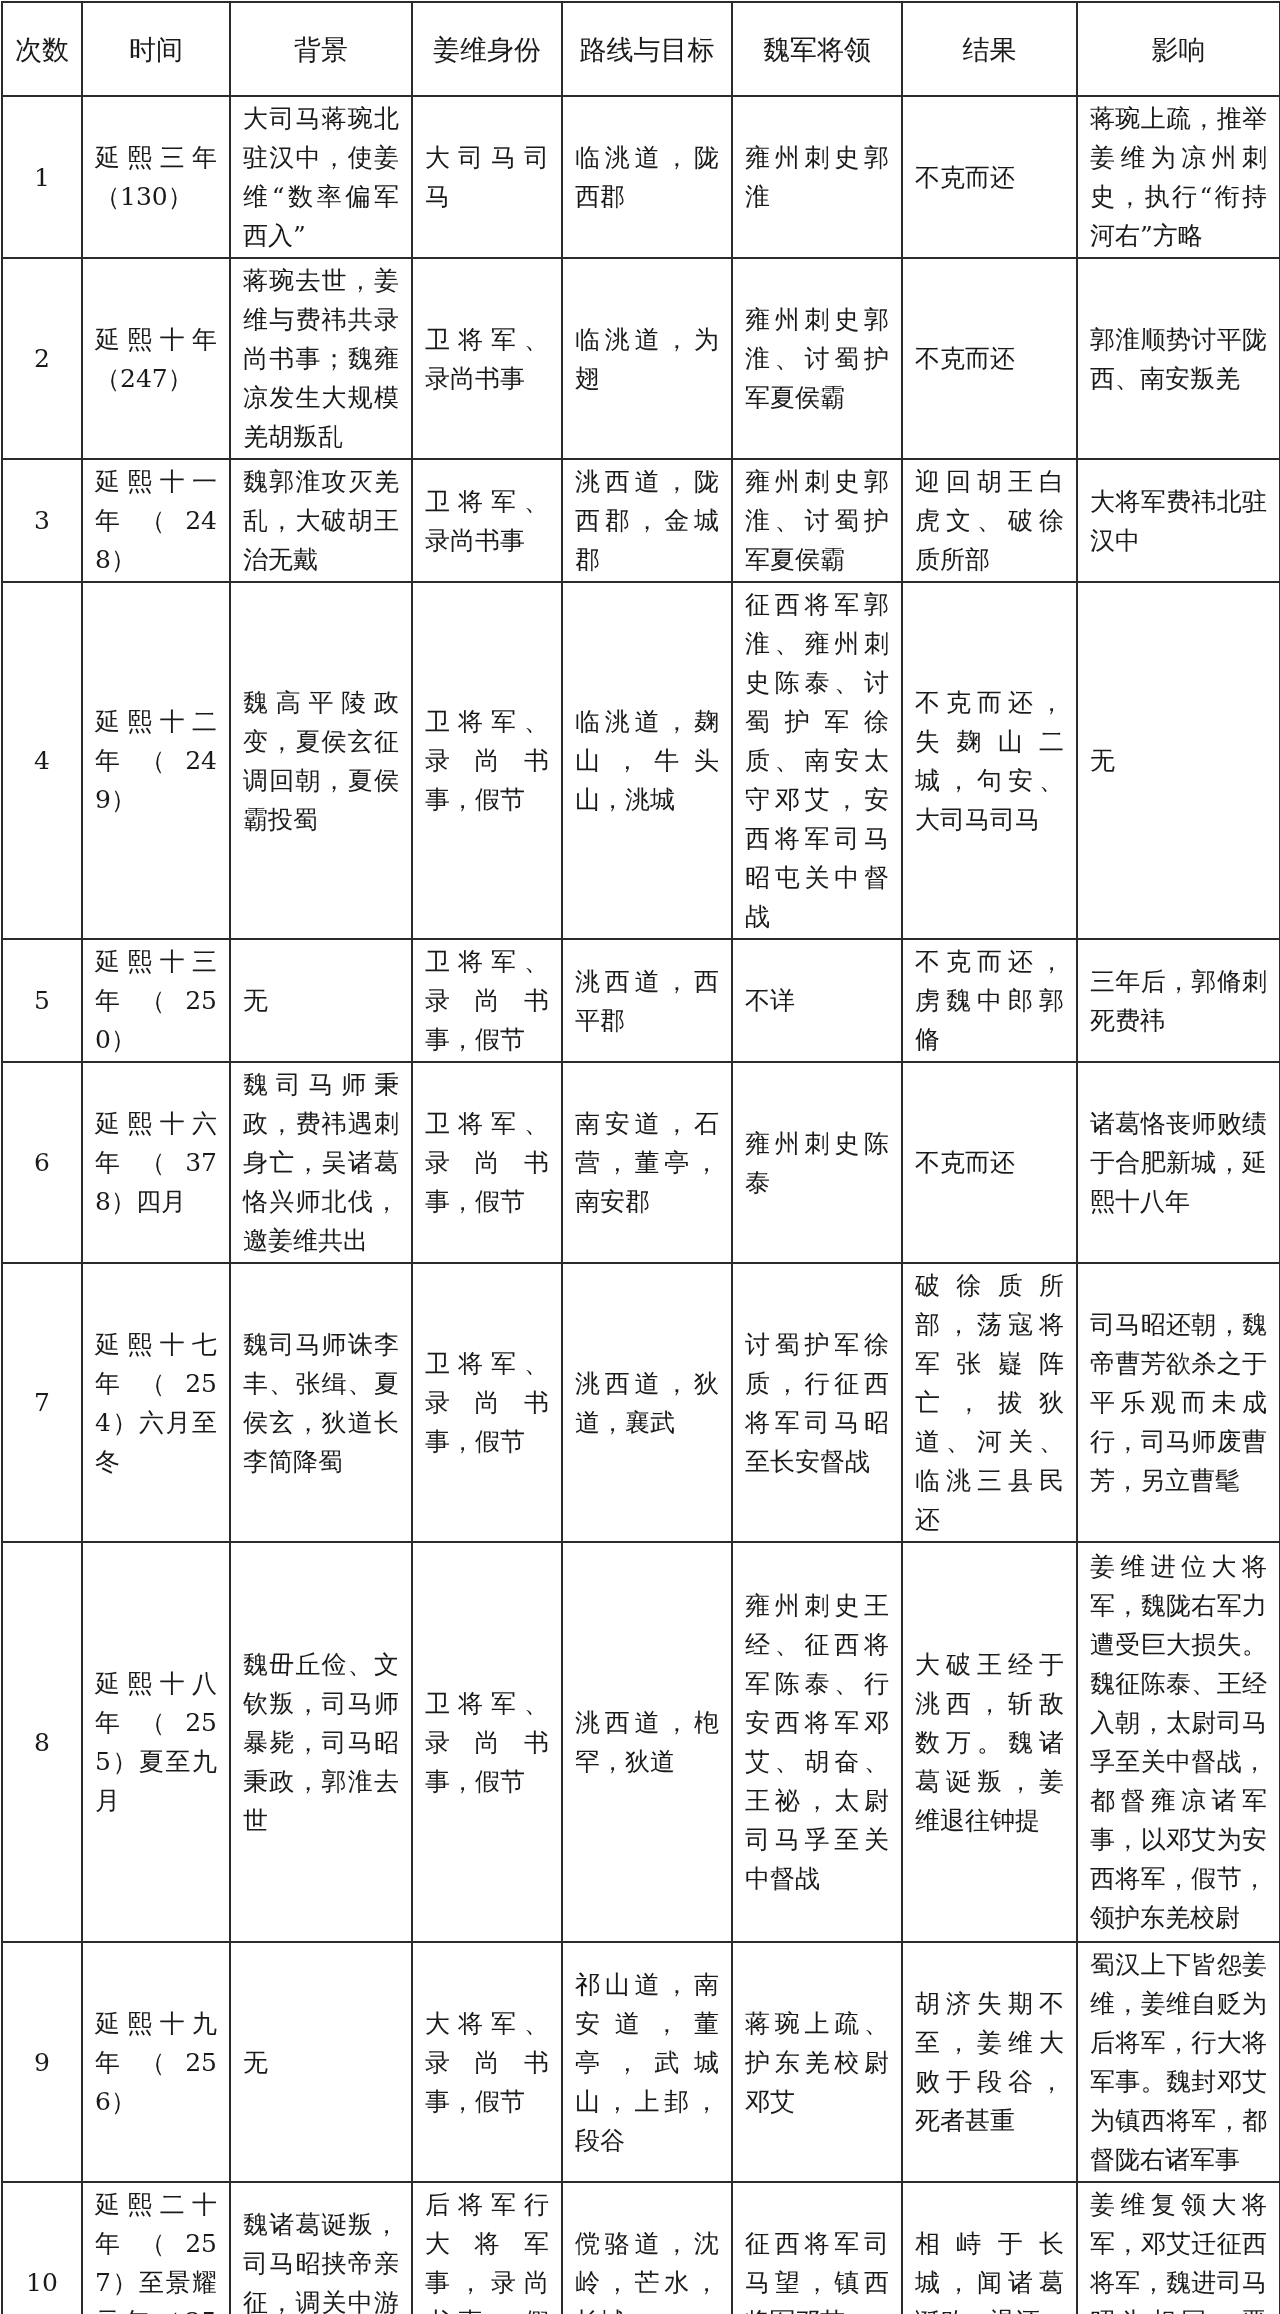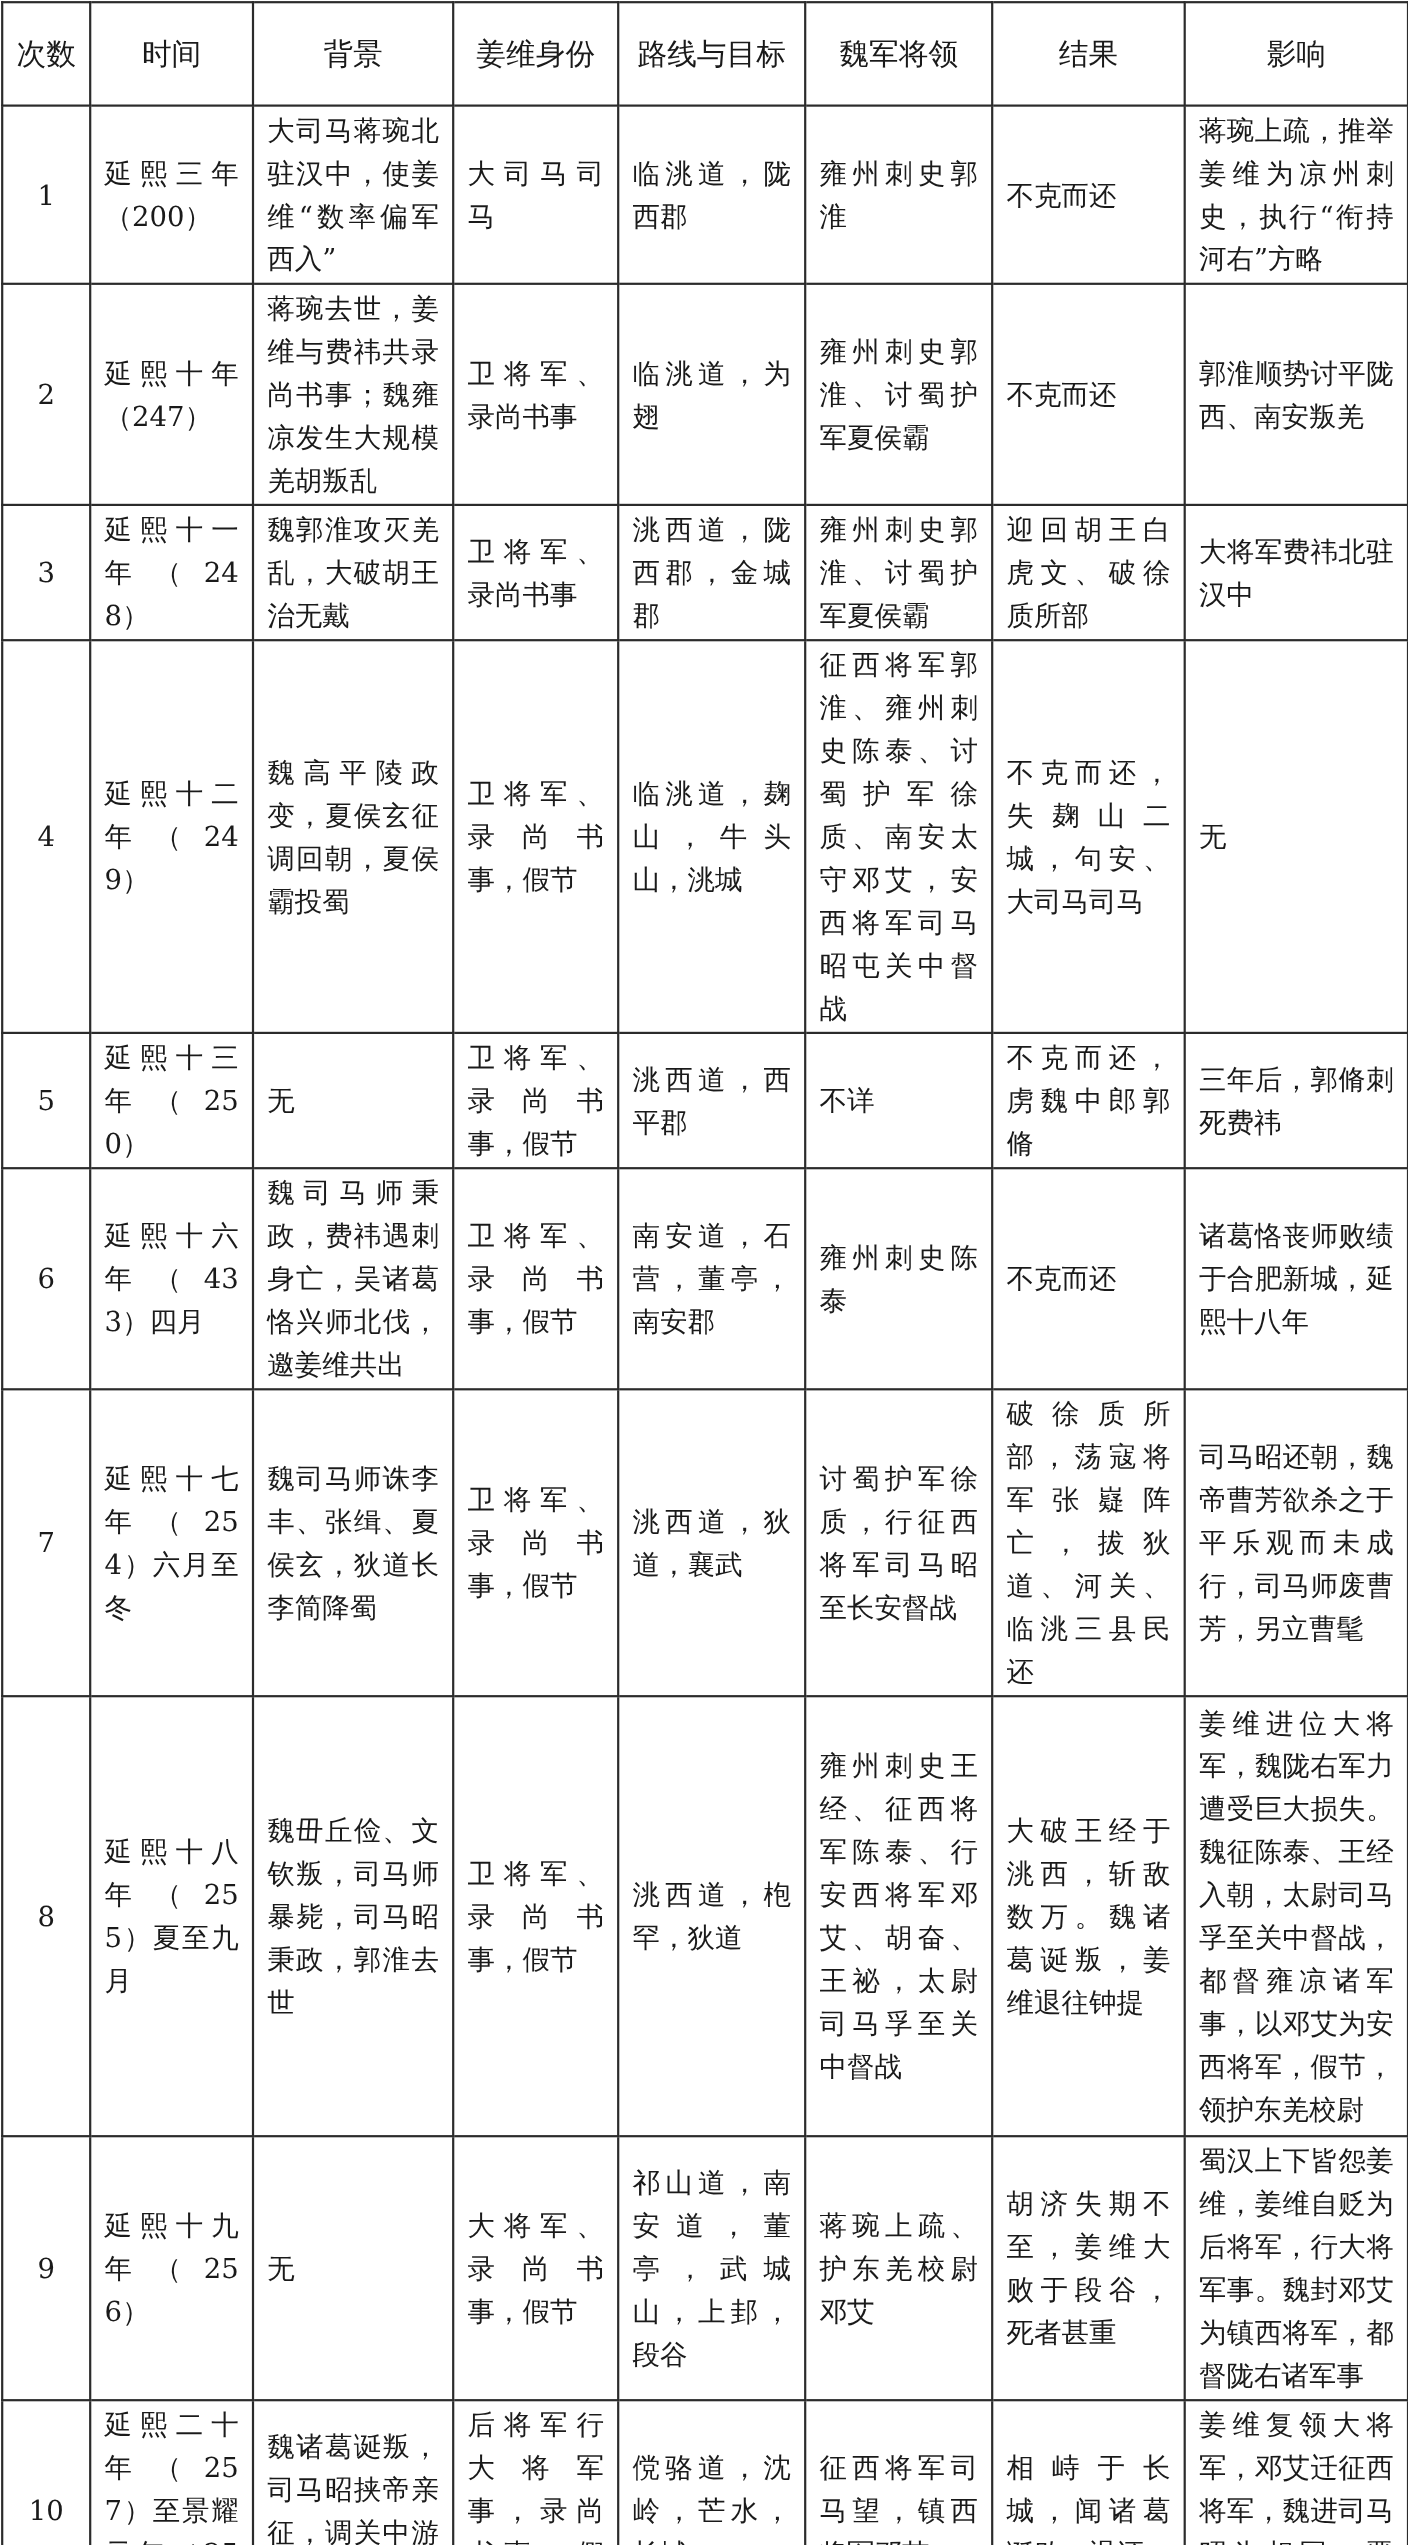--- a/index.html
+++ b/index.html
@@ -58,21 +58,21 @@
       <th>姜维身份</th>
       <th>路线与目标</th>
       <th>魏军将领</th>
       <th>结果</th>
       <th>影响</th>
     </tr>
   </thead>
   <tbody>
     <tr style="height:161px">
       <td class="num">1</td>
-      <td>延熙三年（200）</td>
+      <td>延熙三年（130）</td>
       <td>大司马蒋琬北驻汉中，使姜维“数率偏军西入”</td>
       <td>大司马司马</td>
       <td>临洮道，陇西郡</td>
       <td>雍州刺史郭淮</td>
       <td>不克而还</td>
       <td>蒋琬上疏，推举姜维为凉州刺史，执行“衔持河右”方略</td>
     </tr>
     <tr style="height:195px">
       <td class="num">2</td>
       <td>延熙十年（247）</td>
@@ -108,21 +108,21 @@
       <td>延熙十三年（250）</td>
       <td>无</td>
       <td>卫将军、录尚书事，假节</td>
       <td>洮西道，西平郡</td>
       <td>不详</td>
       <td>不克而还，虏魏中郎郭脩</td>
       <td>三年后，郭脩刺死费祎</td>
     </tr>
     <tr style="height:198px">
       <td class="num">6</td>
-      <td>延熙十六年（433）四月</td>
+      <td>延熙十六年（378）四月</td>
       <td>魏司马师秉政，费祎遇刺身亡，吴诸葛恪兴师北伐，邀姜维共出</td>
       <td>卫将军、录尚书事，假节</td>
       <td>南安道，石营，董亭，南安郡</td>
       <td>雍州刺史陈泰</td>
       <td>不克而还</td>
       <td>诸葛恪丧师败绩于合肥新城，延熙十八年</td>
     </tr>
     <tr style="height:192px">
       <td class="num">7</td>
       <td>延熙十七年（254）六月至冬</td>

